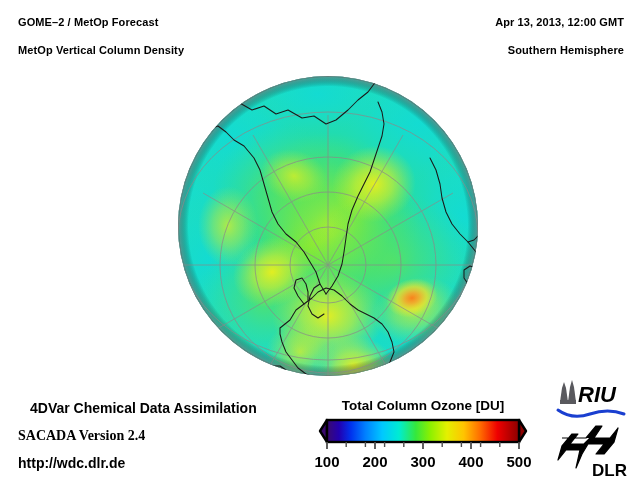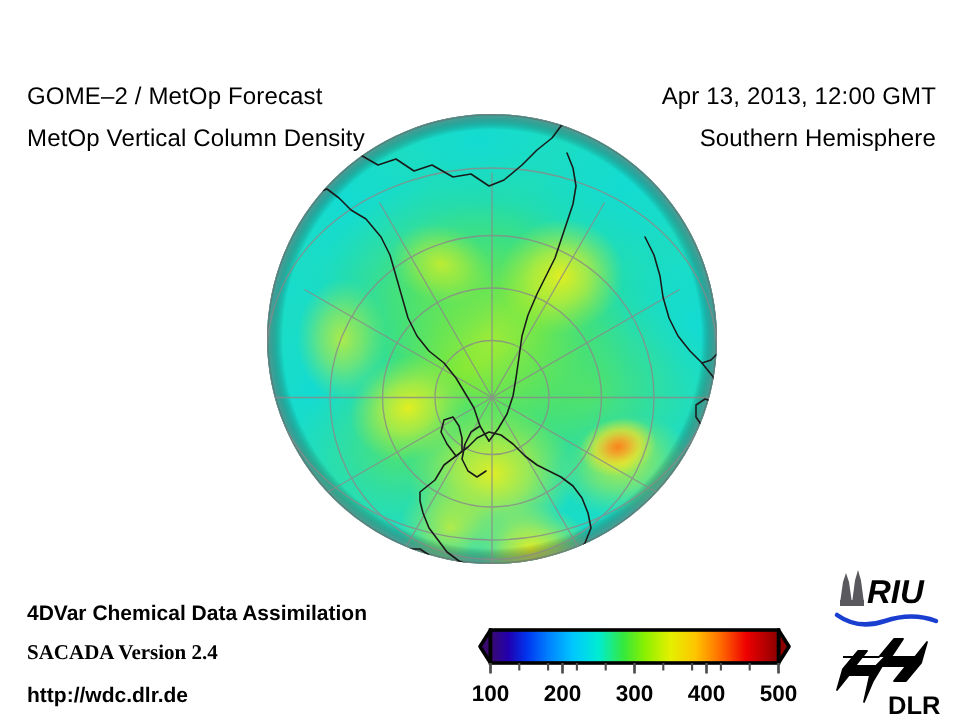--- a/index.html
+++ b/index.html
@@ -10,39 +10,38 @@
   body {
     width: 640px;
     height: 480px;
     position: relative;
     overflow: hidden;
     font-family: "Liberation Sans", sans-serif;
     color: #000000;
   }
   .hdr {
     position: absolute;
-    font-weight: normal;
-    font-size: 16px;
+    font-weight: bold;
+    font-size: 11px;
     letter-spacing: 0.1px;
     white-space: nowrap;
-    margin-top: 40px;
   }
   #title-line1 { left: 18px; top: 16px; }
   #title-line2 { left: 18px; top: 44px; }
   #stamp-date  { right: 16px; top: 16px; text-align: center; }
   #stamp-hemi  { right: 16px; top: 44px; text-align: center; }
 
   .foot {
     position: absolute;
     left: 18px;
     font-weight: bold;
     font-size: 14px;
     white-space: nowrap;
   }
-  #foot-line1 { top: 400px; }
+  #foot-line1 { top: 400px; margin-left: 12px; }
   #foot-line2 { top: 428px; font-family: Liberation Serif, serif; }
   #foot-line3 { top: 455px; }
 
   #globe-wrap {
     position: absolute;
     left: 168px;
     top: 66px;
     width: 320px;
     height: 320px;
   }
@@ -214,20 +213,21 @@
                L158 316 L148 312 L138 308 L130 302 L124 294 L118 286
                L114 276 L112 268 Z"></path>
       <path d="M136 238 L130 230 L126 222 L128 214 L134 212 L138 218
                L140 226 L140 234"></path>
       <path d="M96 304 L104 300 L112 300 L118 304 L114 310 L106 312 L98 310 Z"></path>
     </g>
   </svg>
 </div>
 
 <div id="cbar-wrap">
+  <div id="cbar-title">Total Column Ozone [DU]</div>
   <svg id="cbar-svg" width="246" height="56" viewBox="0 0 246 56">
     <defs>
       <linearGradient id="rainbow" x1="0%" y1="0%" x2="100%" y2="0%">
         <stop offset="0%" stop-color="#3a0a6e"></stop>
         <stop offset="6.25%" stop-color="#2200b0"></stop>
         <stop offset="12.5%" stop-color="#0033ee"></stop>
         <stop offset="20%" stop-color="#0080ff"></stop>
         <stop offset="28.75%" stop-color="#00c8ff"></stop>
         <stop offset="37.5%" stop-color="#00ecd2"></stop>
         <stop offset="46.25%" stop-color="#35e83c"></stop>

